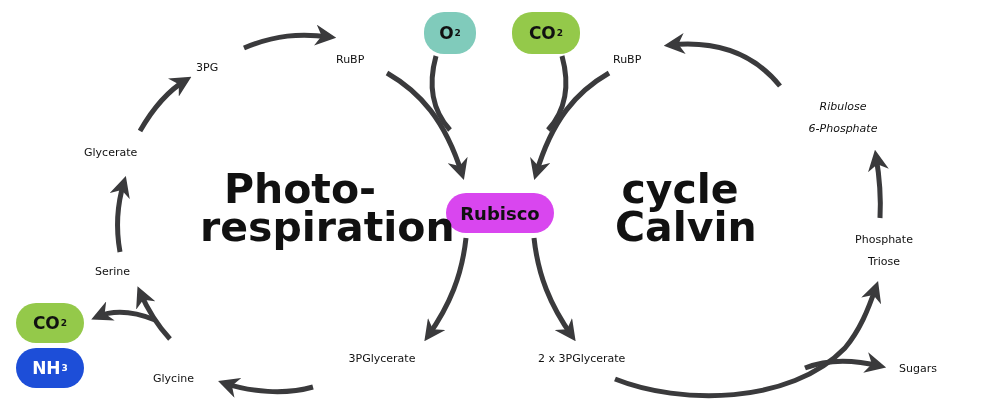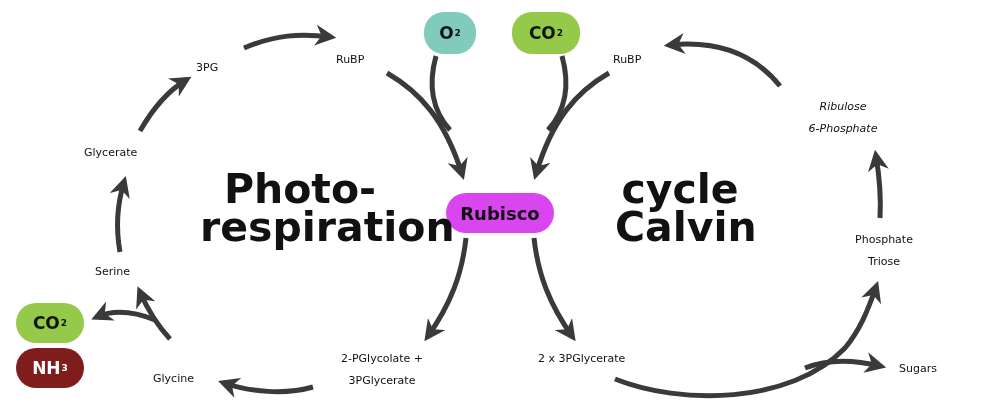--- a/index.html
+++ b/index.html
@@ -50,21 +50,21 @@
     <sub>2</sub>
 </div>
 <div class="pill" style="left:512px;top:12px;width:68px;height:42px;background:#94c94a;">
   <span>CO</span>
     <sub>2</sub>
 </div>
 <div class="pill" style="left:16px;top:303px;width:68px;height:40px;background:#94c94a;">
   <span>CO</span>
     <sub>2</sub>
 </div>
-<div class="pill" style="left:16px;top:348px;width:68px;height:40px;background:#7f1d1d;color:#ffffff;">
+<div class="pill" style="left:16px;top:348px;width:68px;height:40px;background:#1d4ed8;color:#ffffff;">
   <span>NH</span>
     <sub>3</sub>
 </div>
 <div class="pill" style="left:446px;top:193px;width:108px;height:40px;background:#d946ef;font-size:18px;">
   <span>Rubisco</span>
 </div>
 
 <div class="title" style="left:200px;top:170px;width:200px;">
   <div>Photo-</div>
   <div>respiration</div>
@@ -73,21 +73,20 @@
   <div>cycle</div>
   <div>Calvin</div>
 </div>
 
 <div class="lbl" style="left:336px;top:49px;">RuBP</div>
 <div class="lbl" style="left:196px;top:57px;">3PG</div>
 <div class="lbl" style="left:84px;top:142px;">Glycerate</div>
 <div class="lbl" style="left:95px;top:261px;">Serine</div>
 <div class="lbl" style="left:153px;top:368px;">Glycine</div>
 <div class="lbl" style="left:303px;top:348px;width:158px;">
-  <div>2-PGlycolate +</div>
   <div>3PGlycerate</div>
 </div>
 
 <div class="lbl" style="left:613px;top:49px;">RuBP</div>
 <div class="lbl" style="left:782px;top:96px;width:122px;font-style:italic;">
   <div>Ribulose</div>
   <div>6-Phosphate</div>
 </div>
 <div class="lbl" style="left:828px;top:229px;width:112px;">
   <div>Phosphate</div>

